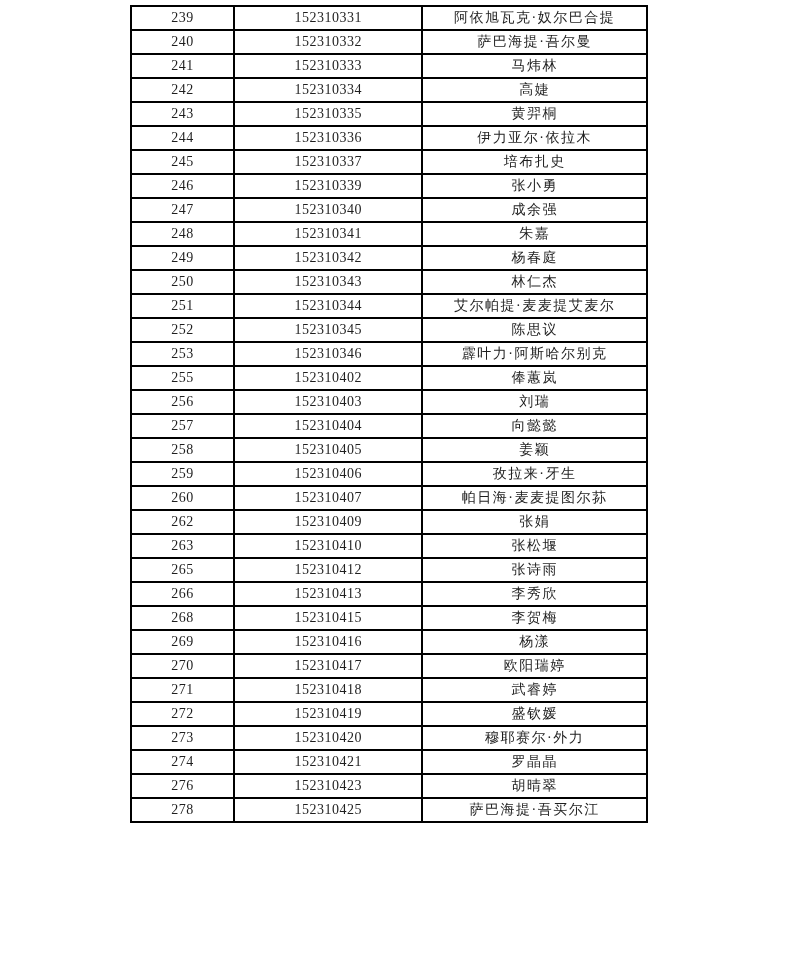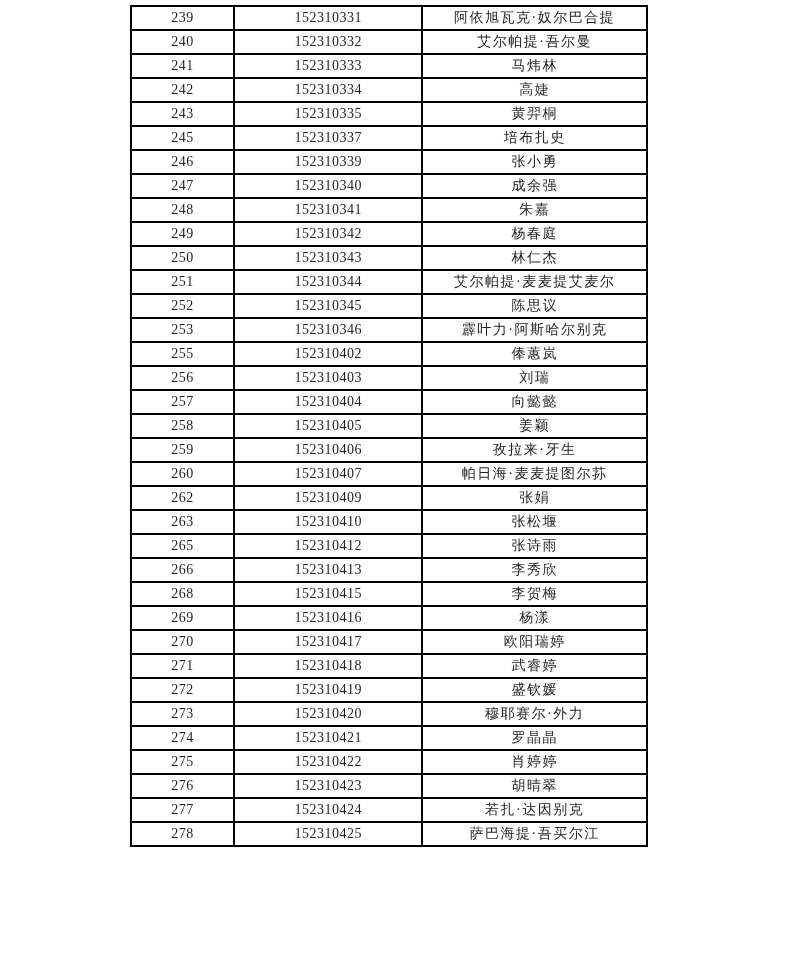--- a/index.html
+++ b/index.html
@@ -43,38 +43,43 @@
   <table class="roster">
     <tbody>
         <tr>
           <td class="col-num">239</td>
           <td class="col-id">152310331</td>
           <td class="col-name">阿依旭瓦克·奴尔巴合提</td>
         </tr>
         <tr>
           <td class="col-num">240</td>
           <td class="col-id">152310332</td>
-          <td class="col-name">艾尔帕提·吾尔曼</td>
+          <td class="col-name">萨巴海提·吾尔曼</td>
         </tr>
         <tr>
           <td class="col-num">241</td>
           <td class="col-id">152310333</td>
           <td class="col-name">马炜林</td>
         </tr>
         <tr>
           <td class="col-num">242</td>
           <td class="col-id">152310334</td>
           <td class="col-name">高婕</td>
         </tr>
         <tr>
           <td class="col-num">243</td>
           <td class="col-id">152310335</td>
           <td class="col-name">黄羿桐</td>
         </tr>
         <tr>
+          <td class="col-num">244</td>
+          <td class="col-id">152310336</td>
+          <td class="col-name">伊力亚尔·依拉木</td>
+        </tr>
+        <tr>
           <td class="col-num">245</td>
           <td class="col-id">152310337</td>
           <td class="col-name">培布扎史</td>
         </tr>
         <tr>
           <td class="col-num">246</td>
           <td class="col-id">152310339</td>
           <td class="col-name">张小勇</td>
         </tr>
         <tr>
@@ -191,33 +196,23 @@
           <td class="col-num">273</td>
           <td class="col-id">152310420</td>
           <td class="col-name">穆耶赛尔·外力</td>
         </tr>
         <tr>
           <td class="col-num">274</td>
           <td class="col-id">152310421</td>
           <td class="col-name">罗晶晶</td>
         </tr>
         <tr>
-          <td class="col-num">275</td>
-          <td class="col-id">152310422</td>
-          <td class="col-name">肖婷婷</td>
-        </tr>
-        <tr>
           <td class="col-num">276</td>
           <td class="col-id">152310423</td>
           <td class="col-name">胡晴翠</td>
-        </tr>
-        <tr>
-          <td class="col-num">277</td>
-          <td class="col-id">152310424</td>
-          <td class="col-name">若扎·达因别克</td>
         </tr>
         <tr>
           <td class="col-num">278</td>
           <td class="col-id">152310425</td>
           <td class="col-name">萨巴海提·吾买尔江</td>
         </tr>
       </tbody>
   </table>
 </div>
 

